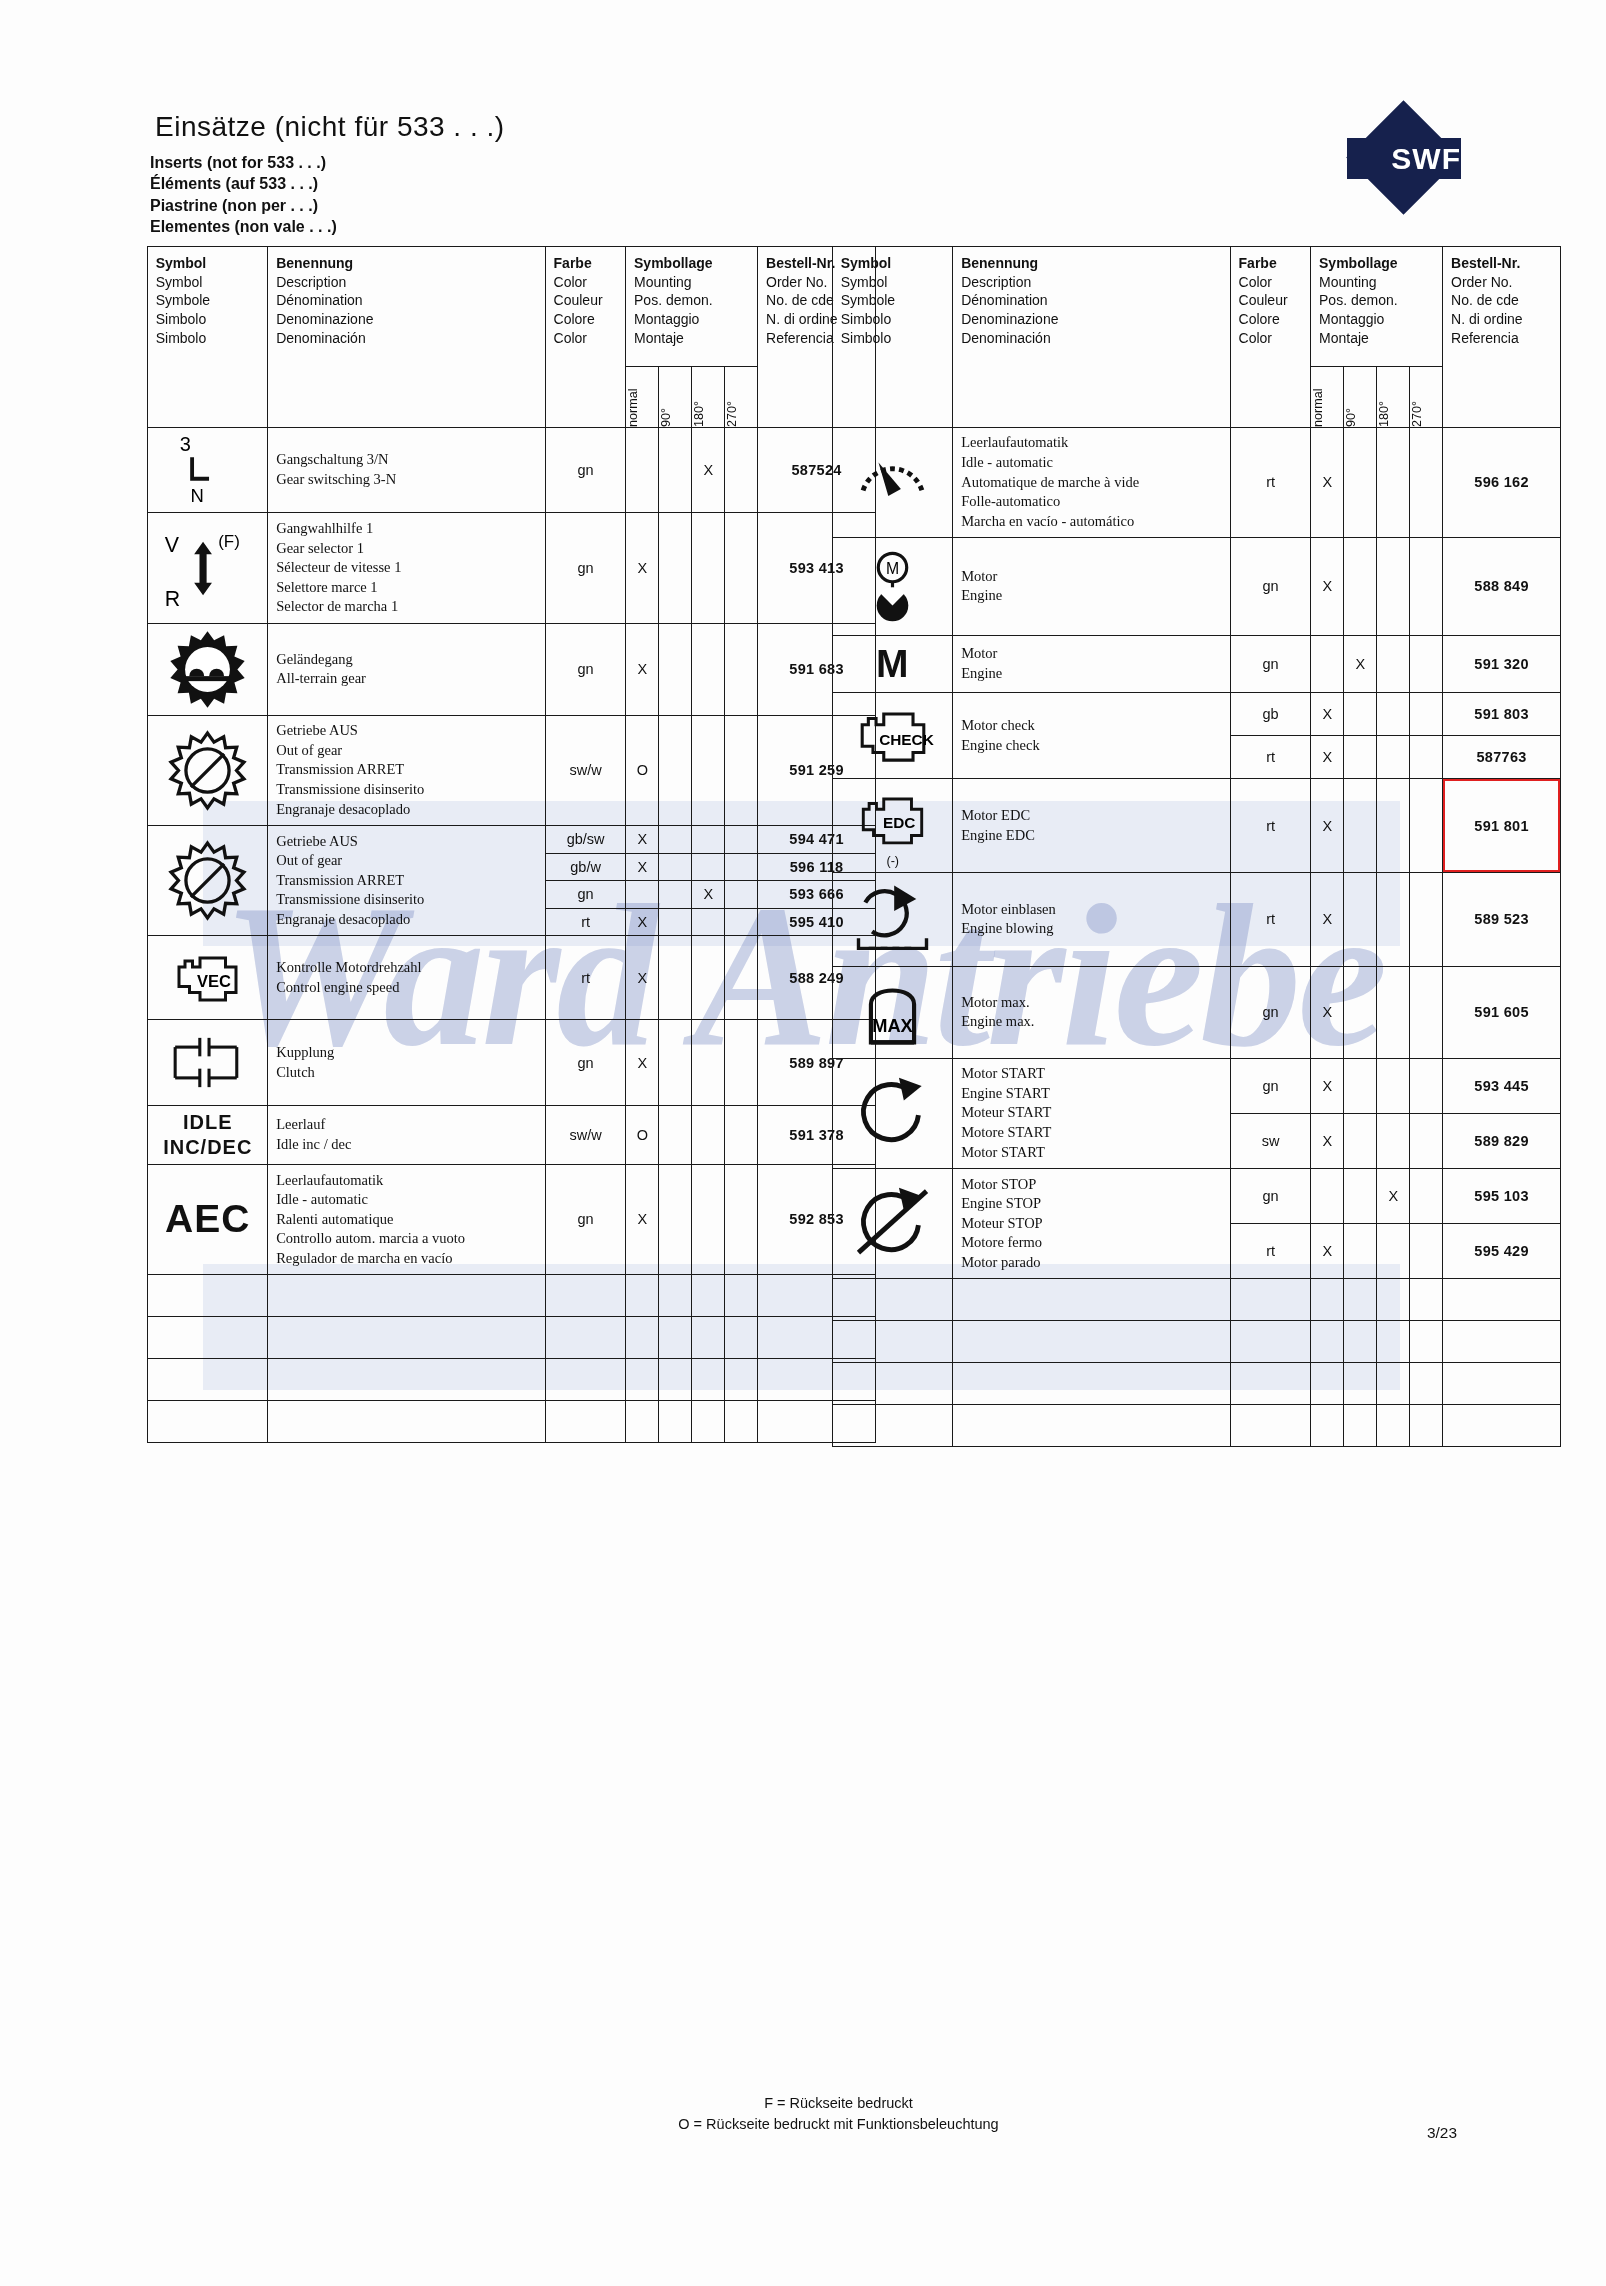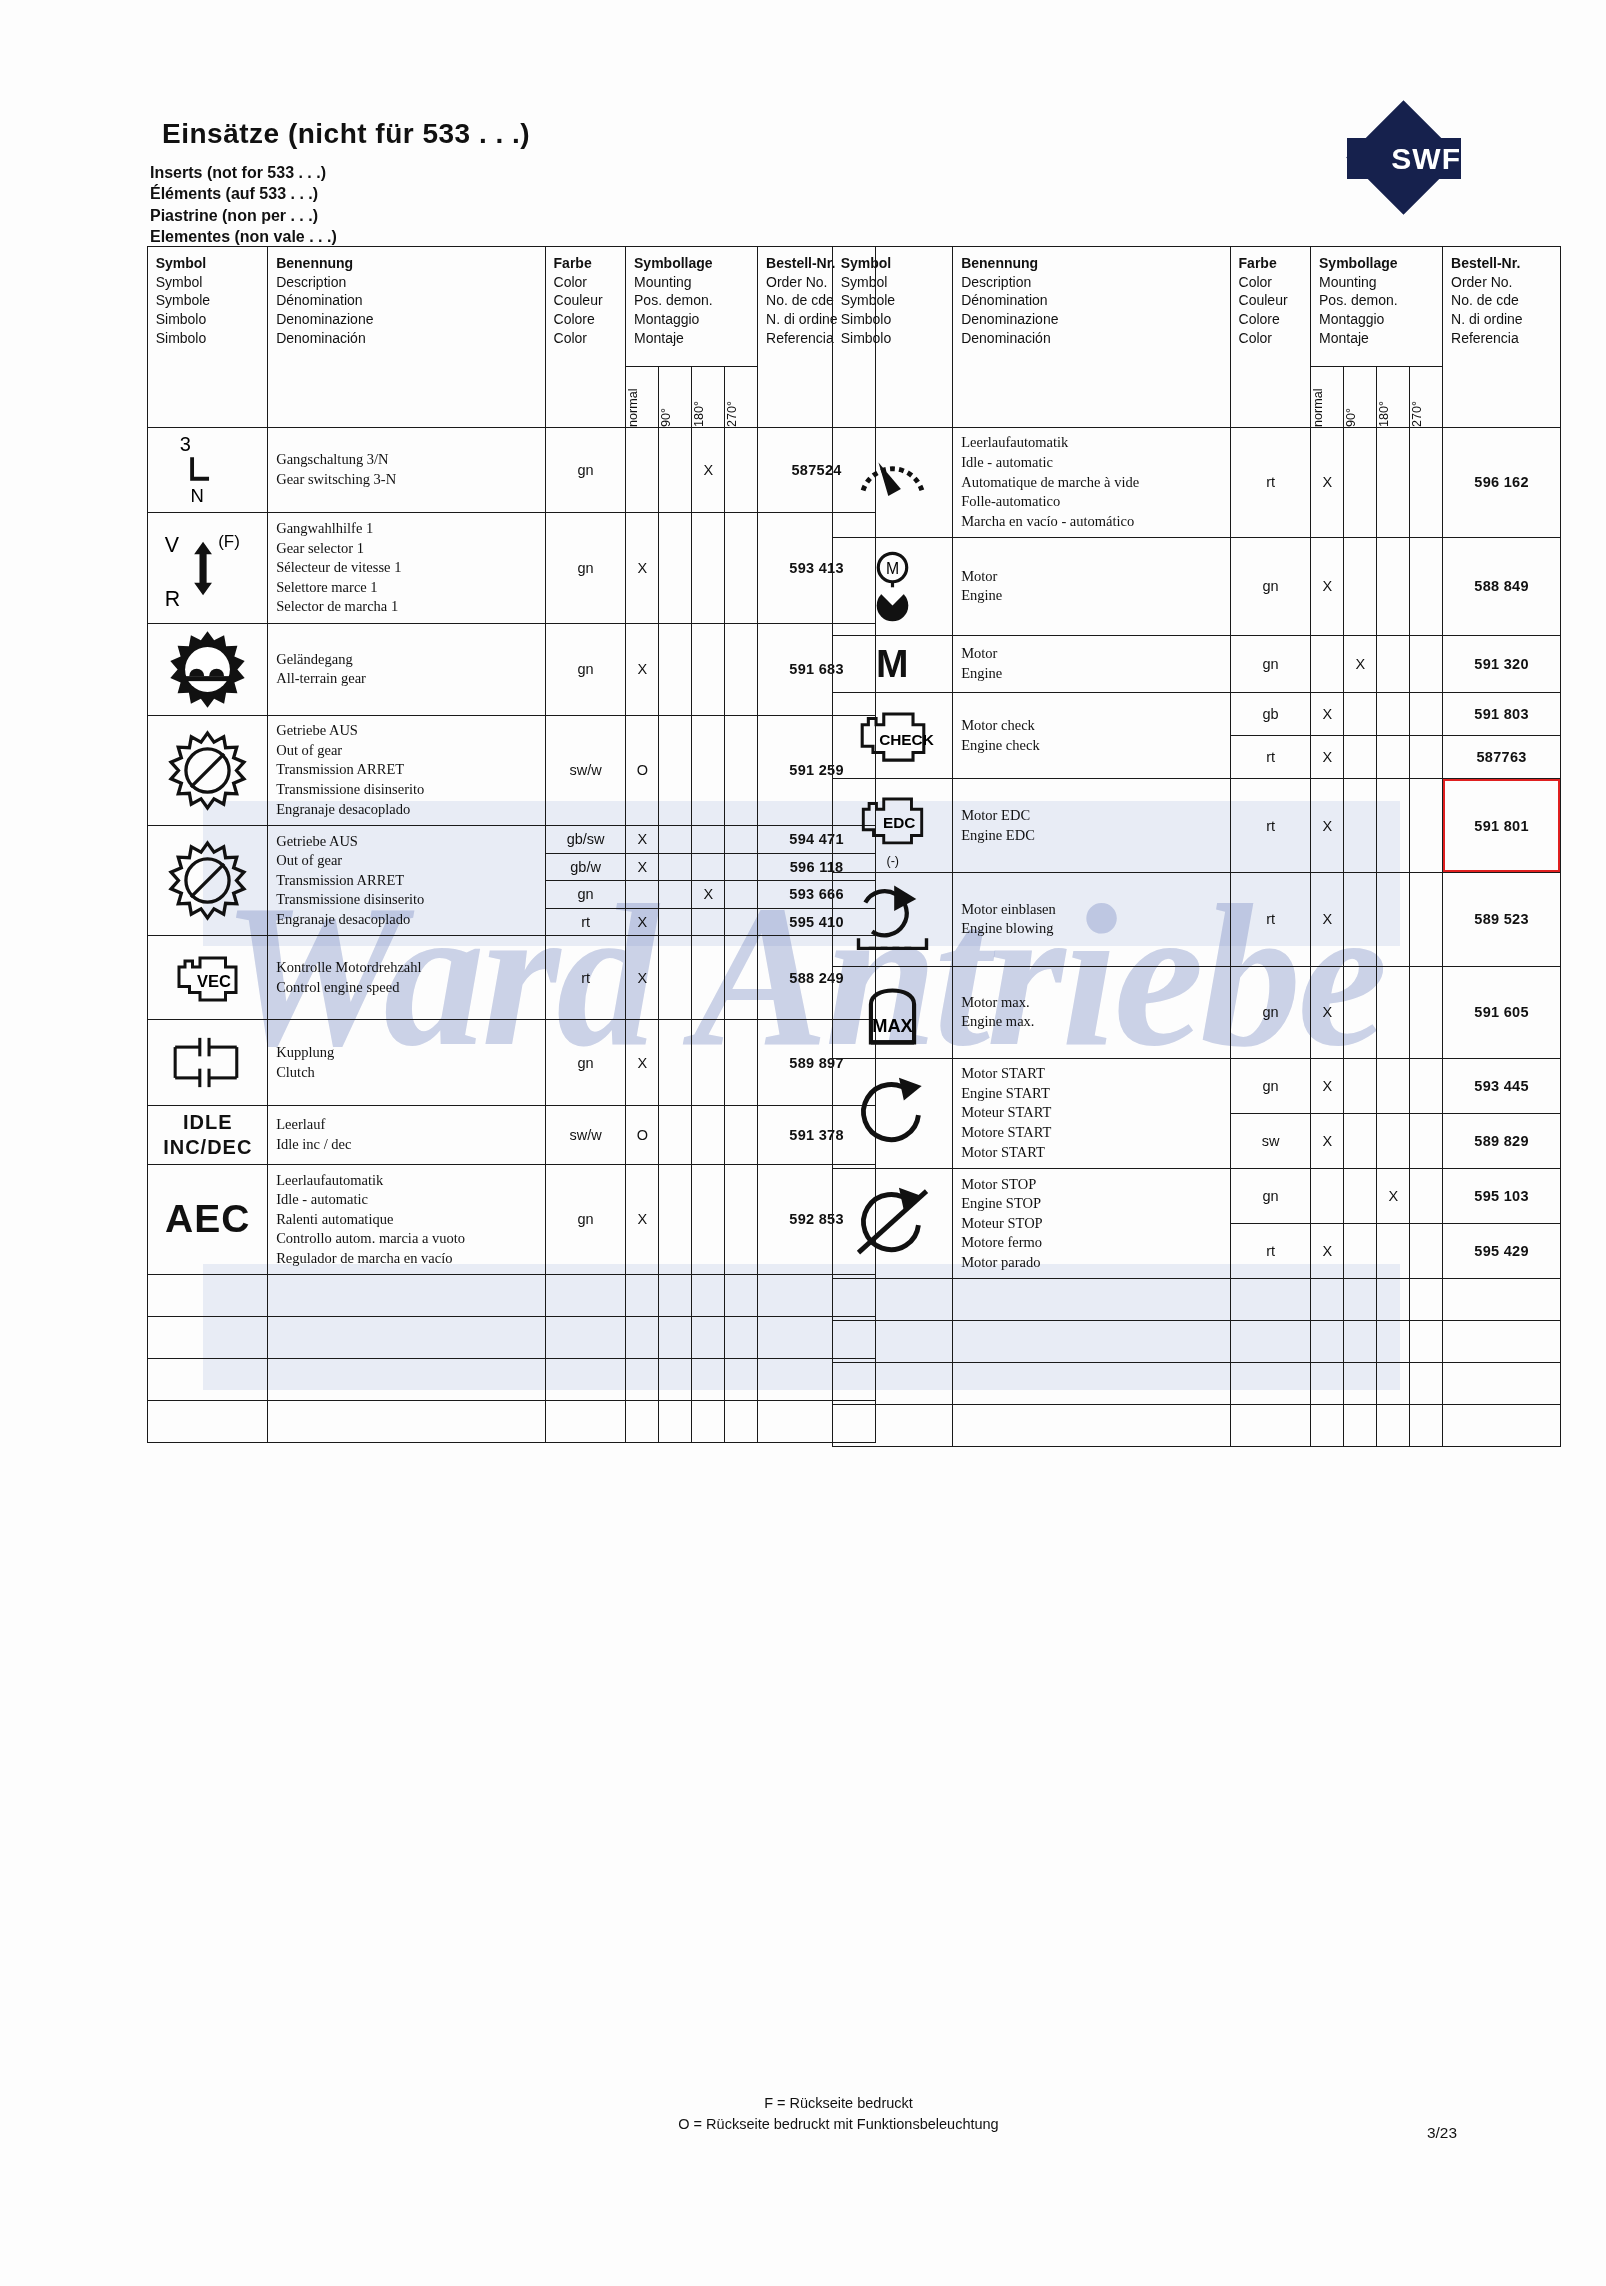--- a/index.html
+++ b/index.html
@@ -53,23 +53,23 @@
   .wm-band.b2 { top: 463px; height: 126px; }
 
   
   .header {
     position: absolute;
     left: 150px;
     top: 106px;
     z-index: 10;
   }
   .header h1 {
-    margin: 12px;
+    margin: 5px;
     font-size: 28px;
-    font-weight: bold;
+    font-weight: normal;
     letter-spacing: 0.5px;
   }
   .header .sub {
     font-size: 16px;
     font-weight: bold;
     line-height: 1.33;
     margin-top: 9px;
   }
 
   

